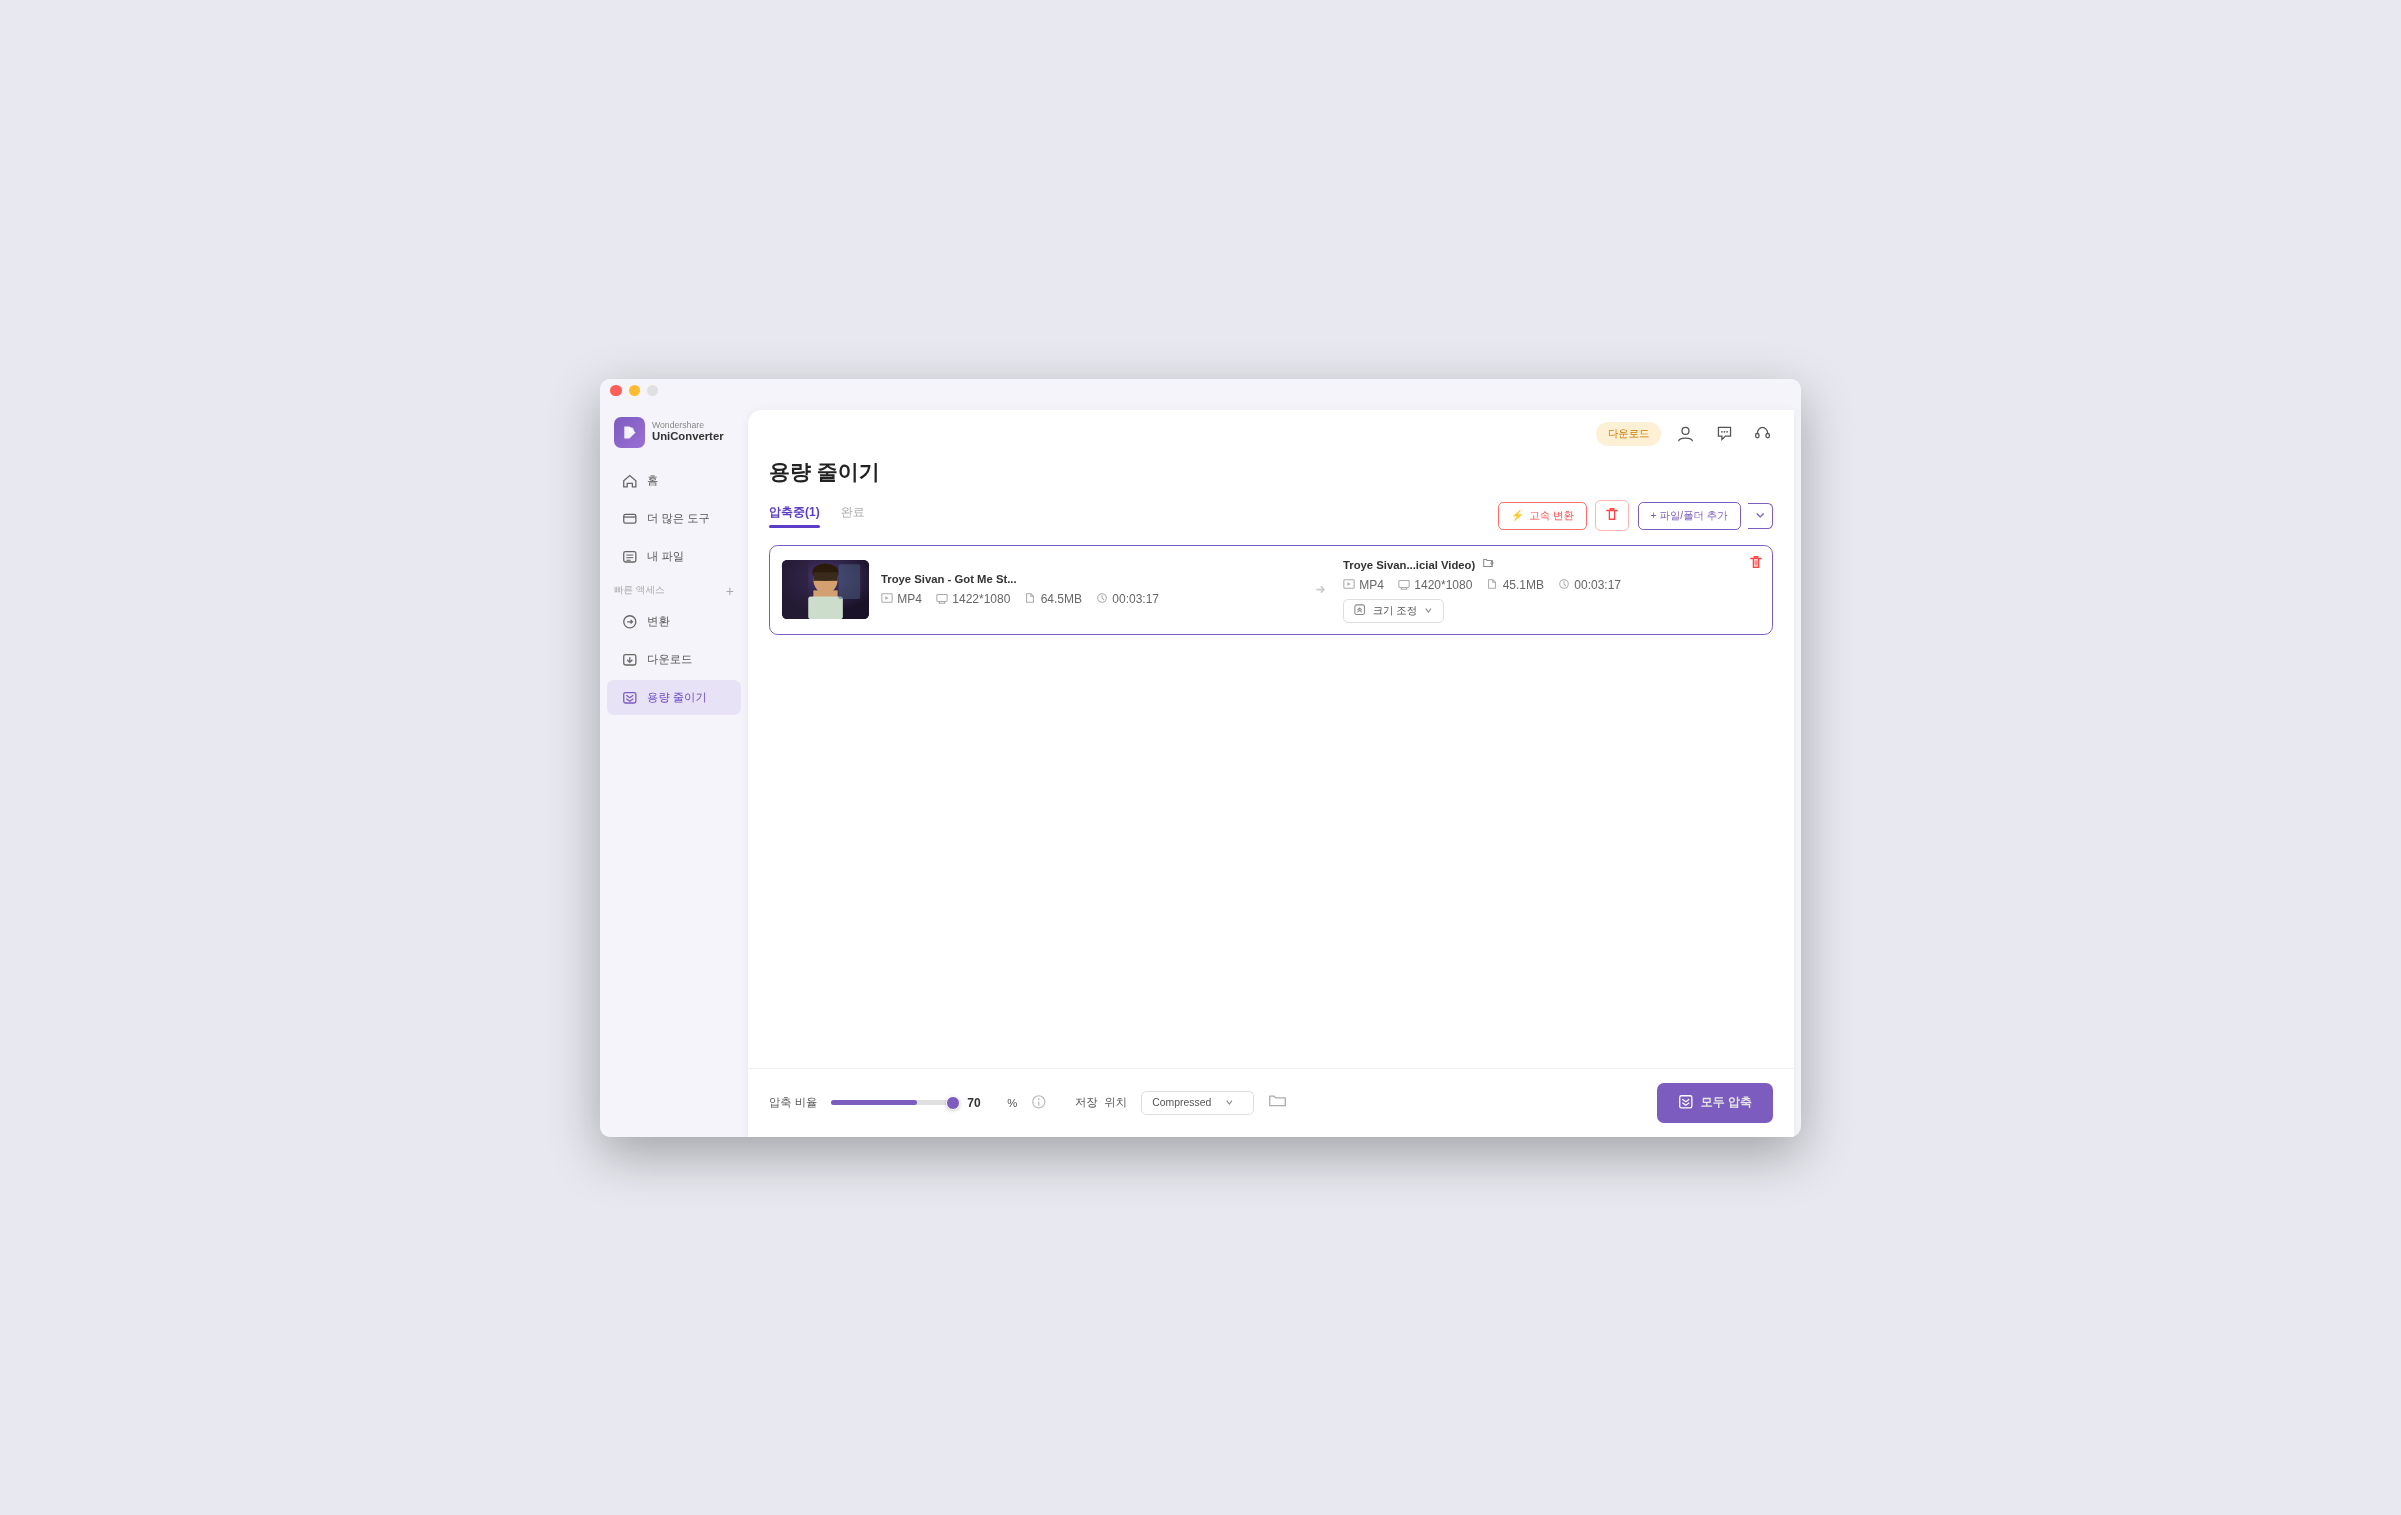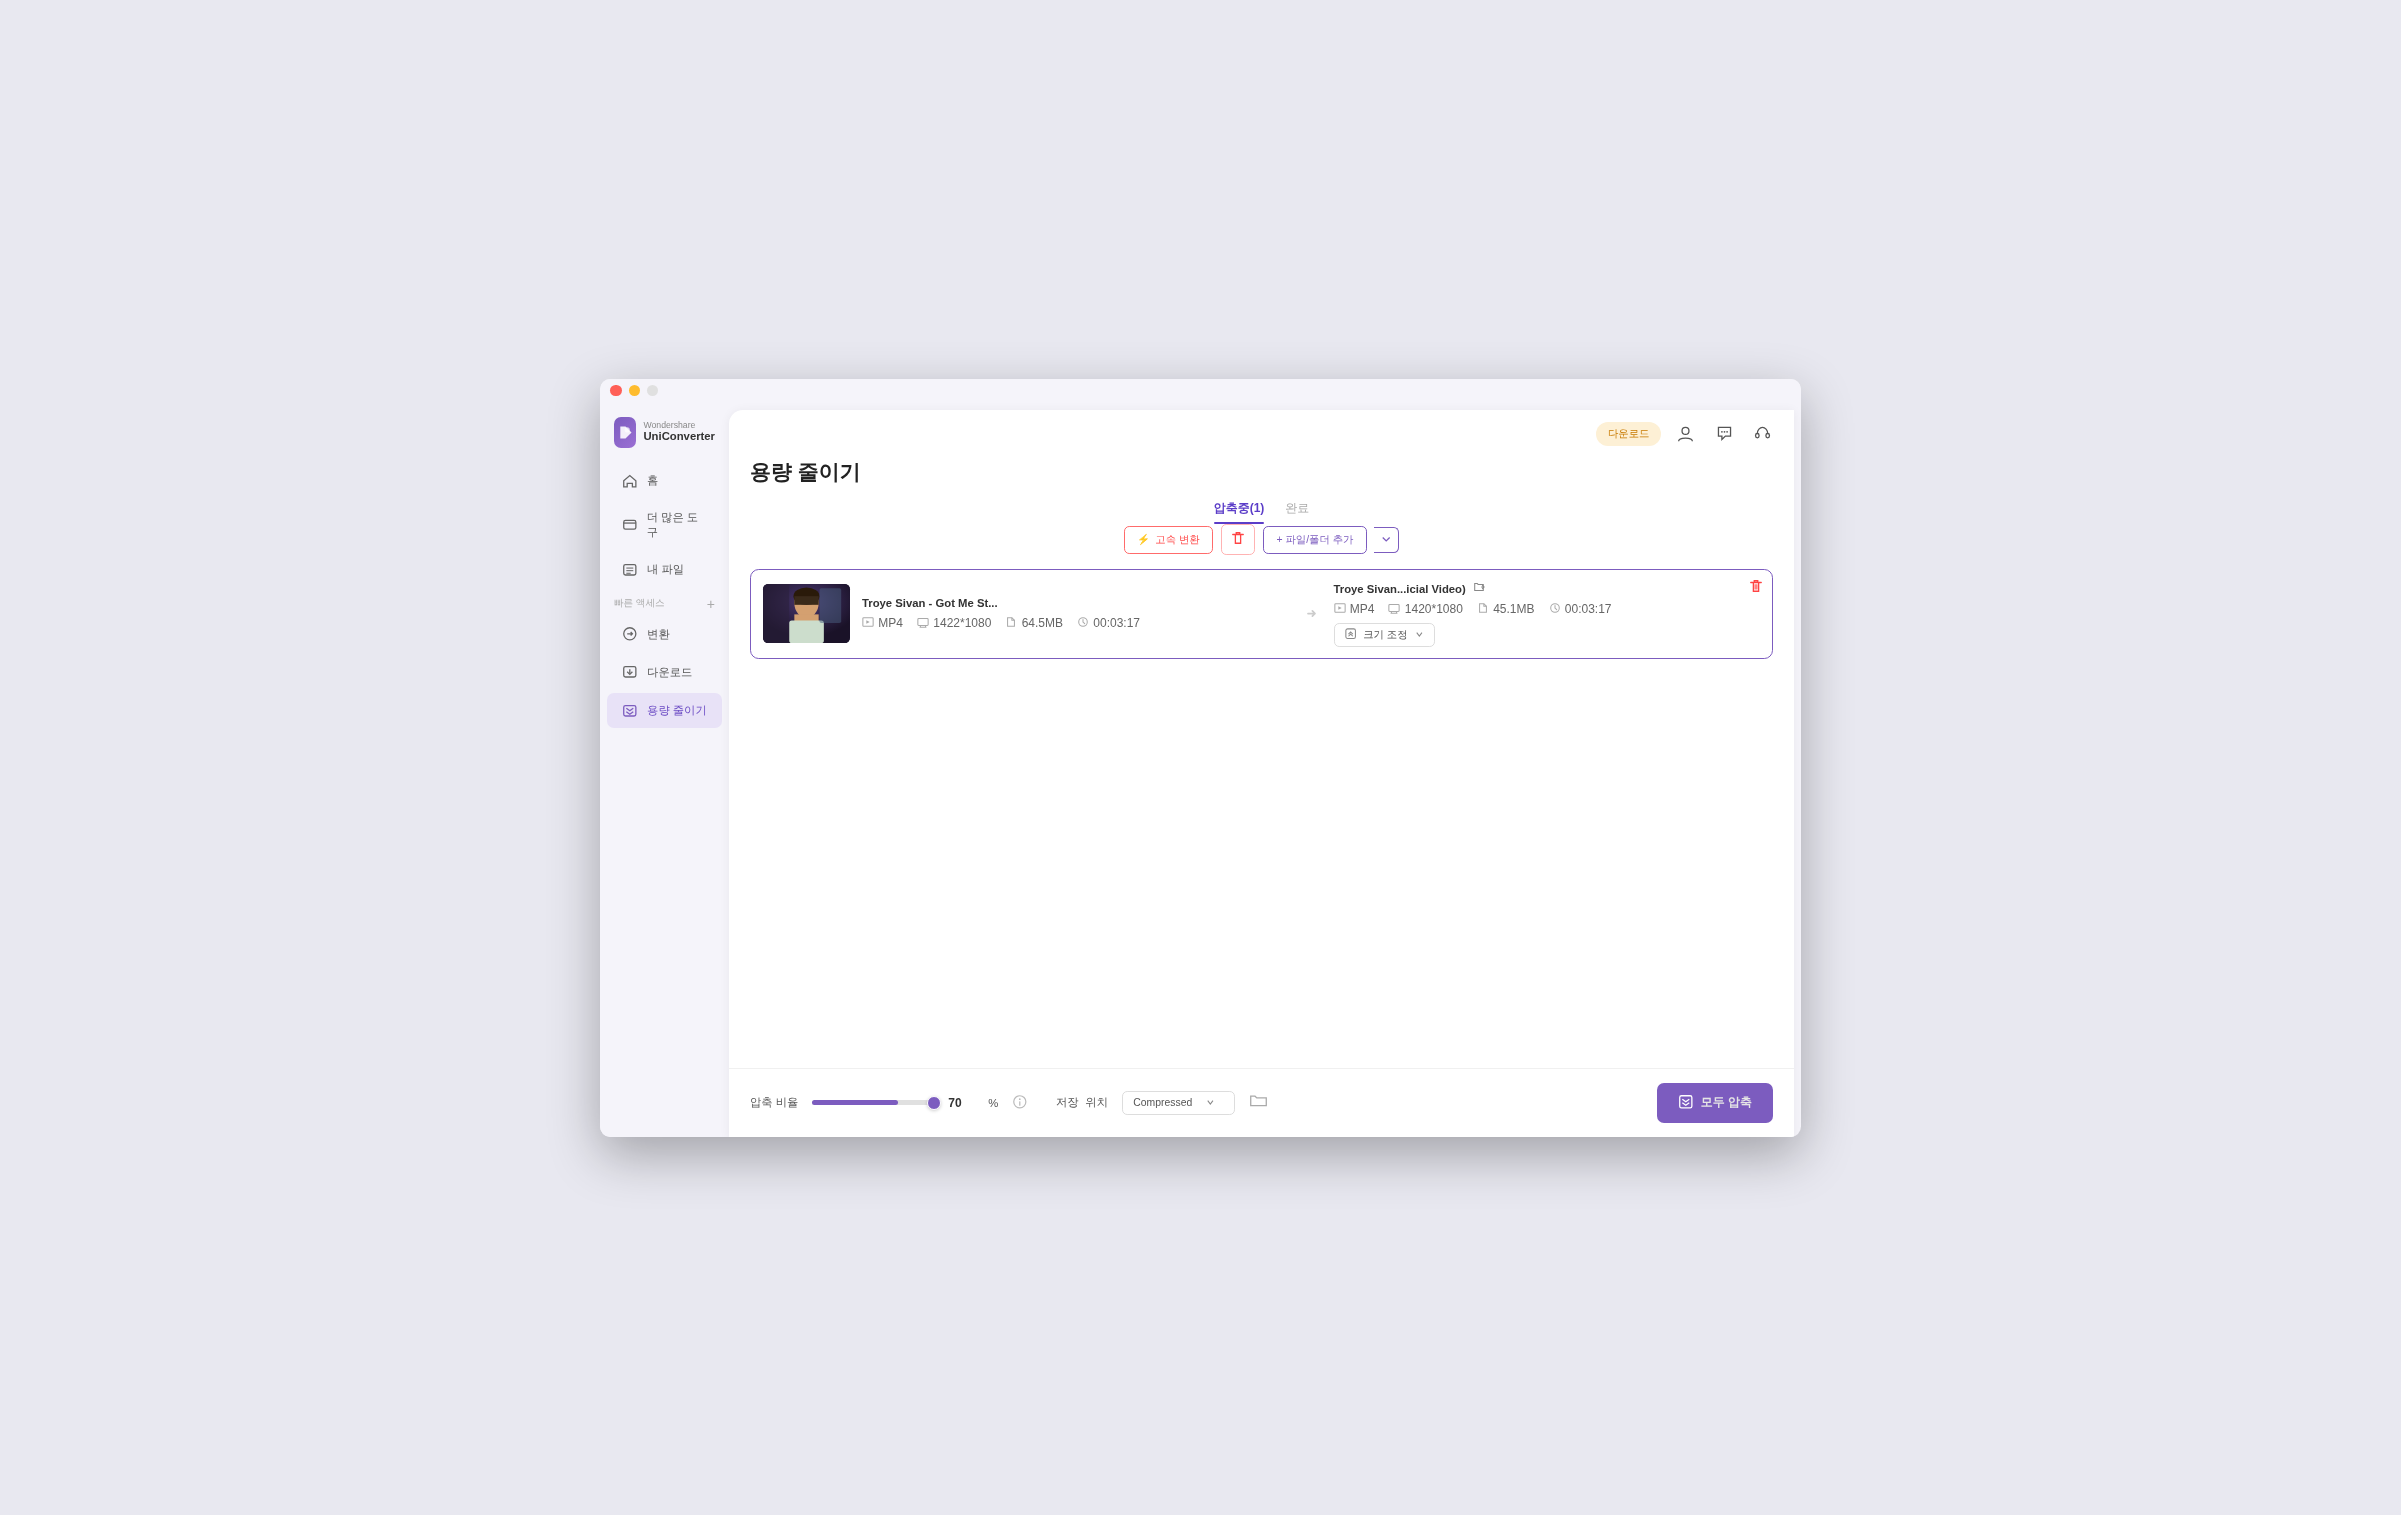--- a/index.html
+++ b/index.html
@@ -37,21 +37,21 @@
       cursor: pointer;
     }
     .tl-red { background: #ff5f57; }
     .tl-yellow { background: #febc2e; }
     .main-layout {
       display: flex;
       flex: 1;
       overflow: hidden;
     }
     .sidebar {
-      width: 129px;
+      width: 148px;
       background: #f5f4fa;
       display: flex;
       flex-direction: column;
       padding: 7px 0;
       flex-shrink: 0;
     }
     .logo-area {
       padding: 7px 14px 14px;
       display: flex;
       align-items: center;
@@ -171,21 +171,20 @@
       font-weight: 700;
       color: #222;
       margin-bottom: 14px;
     }
     .tab-bar {
       display: flex;
       align-items: center;
       justify-content: space-between;
       margin-bottom: 14px;
       flex-shrink: 0;
-      flex-direction: column;
     }
     .tabs {
       display: flex;
       gap: 21px;
     }
     .tab {
       font-size: 12px;
       color: #aaa;
       cursor: pointer;
       padding-bottom: 7px;

